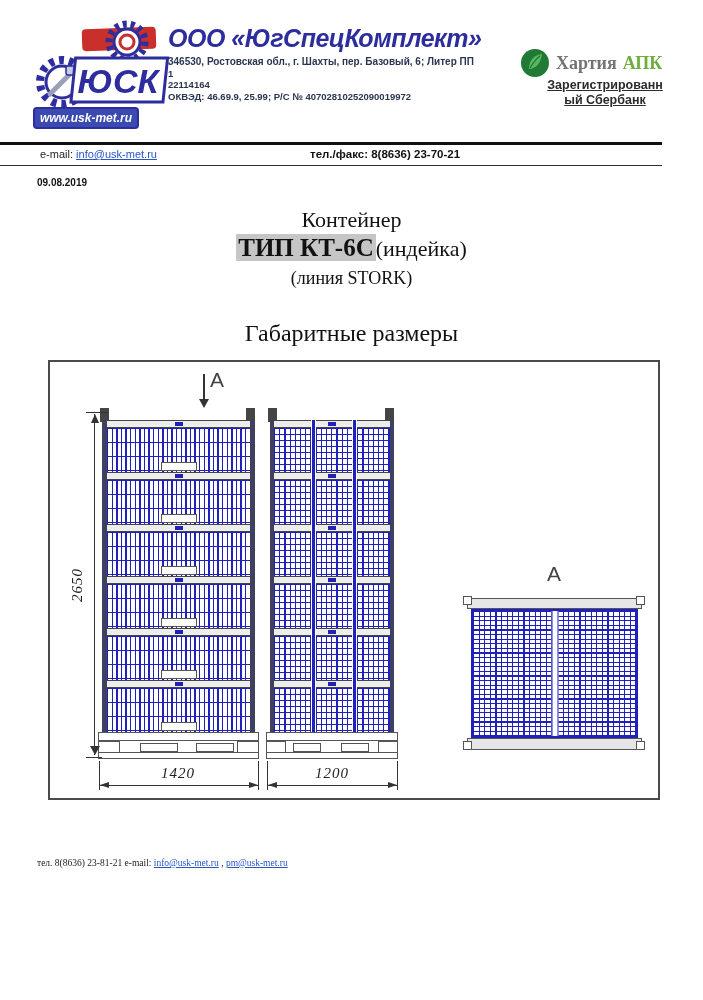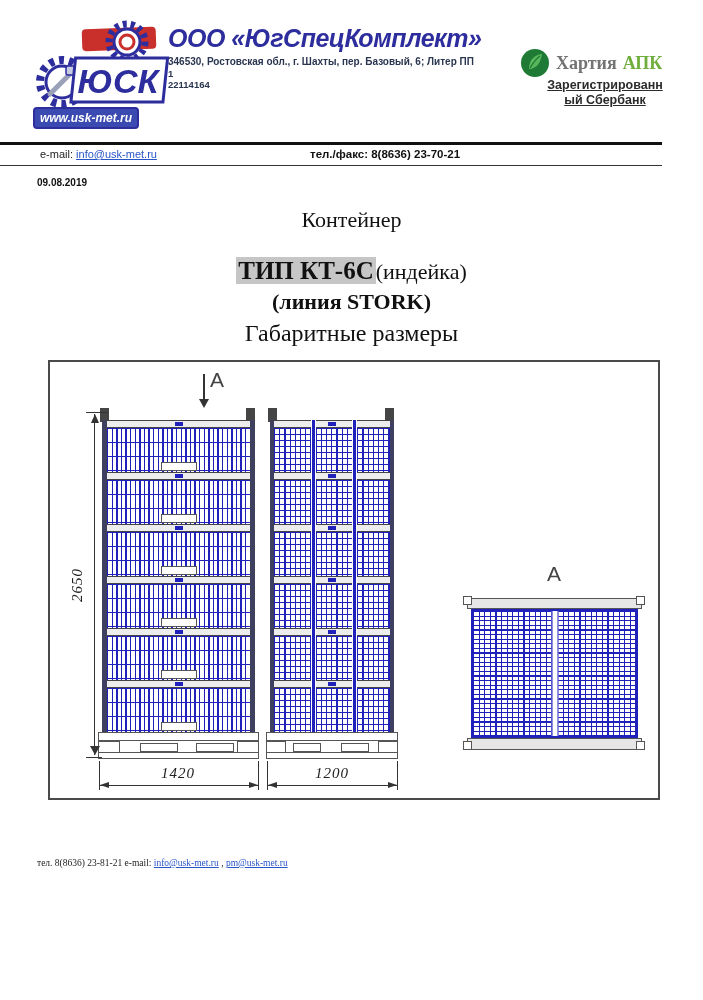--- a/index.html
+++ b/index.html
@@ -24,23 +24,23 @@
 
   .email-row{left:40px;top:148px;font-size:11px;color:#222;}
   .phone-row{left:310px;top:148px;font-size:11.5px;font-weight:bold;color:#111;}
   a.lnk{color:#2855c8;text-decoration:underline;cursor:pointer;}
   .date{left:37px;top:177px;font-size:10px;font-weight:bold;color:#111;}
 
   
   .title-block{left:0;top:206px;width:703px;text-align:center;
     font-family:"Liberation Serif",serif;color:#111;}
   .t1{font-size:22px;line-height:27px;}
-  .t2{font-size:22px;line-height:30px;margin-top:23px;}
+  .t2{font-size:22px;line-height:30px;}
   .t2 .hl{font-weight:bold;font-size:25px;background:#c6c6c6;padding:0 2px;}
-  .t3{font-size:22px;font-weight:bold;line-height:29px;}
+  .t3{font-size:18px;font-weight:normal;line-height:29px;}
   .section-title{left:0;top:320px;width:703px;text-align:center;
     font-family:"Liberation Serif",serif;font-size:24px;color:#111;}
 
   
   .frame{left:48px;top:360px;width:608px;height:436px;border:2px solid #4a4a4a;background:#fff;}
   .dline{background:#333;}
   .dimtxt{font-family:"Liberation Serif",serif;font-style:italic;font-size:15px;
     color:#222;letter-spacing:1px;text-align:center;}
   .viewlabel{font-family:"Liberation Sans",sans-serif;font-size:21px;color:#444;}
 
@@ -122,20 +122,21 @@
       <text x="56" y="106" text-anchor="middle" font-family="Liberation Sans, sans-serif" font-size="12" font-weight="bold" font-style="italic" fill="#ffffff">www.usk-met.ru</text>
     </g>
   </svg>
 
   <div class="abs company-name">ООО «ЮгСпецКомплект»</div>
 
   <div class="abs addr-block">
     <div class="first">346530, Ростовская обл., г. Шахты, пер. Базовый, 6; Литер ПП</div>
     <div>1</div>
     <div>22114164</div>
+    <div>ОКВЭД: 46.69.9, 25.99; Р/С № 40702810252090019972</div>
   </div>
 
   <div class="abs hartia">
     <div class="hartia-top">
       <svg width="30" height="30" viewBox="0 0 30 30">
         <circle cx="15" cy="15" r="14" fill="#1e7a34"></circle>
         <path d="M9 21 C9 12, 14 7, 22 6 C21 14, 17 20, 10 21 Z" fill="#58b65c"></path>
         <path d="M10 20 C13 15, 16 11, 20 8" stroke="#1e7a34" stroke-width="1.2" fill="none"></path>
       </svg>
       <span class="hartia-name">Хартия</span>

